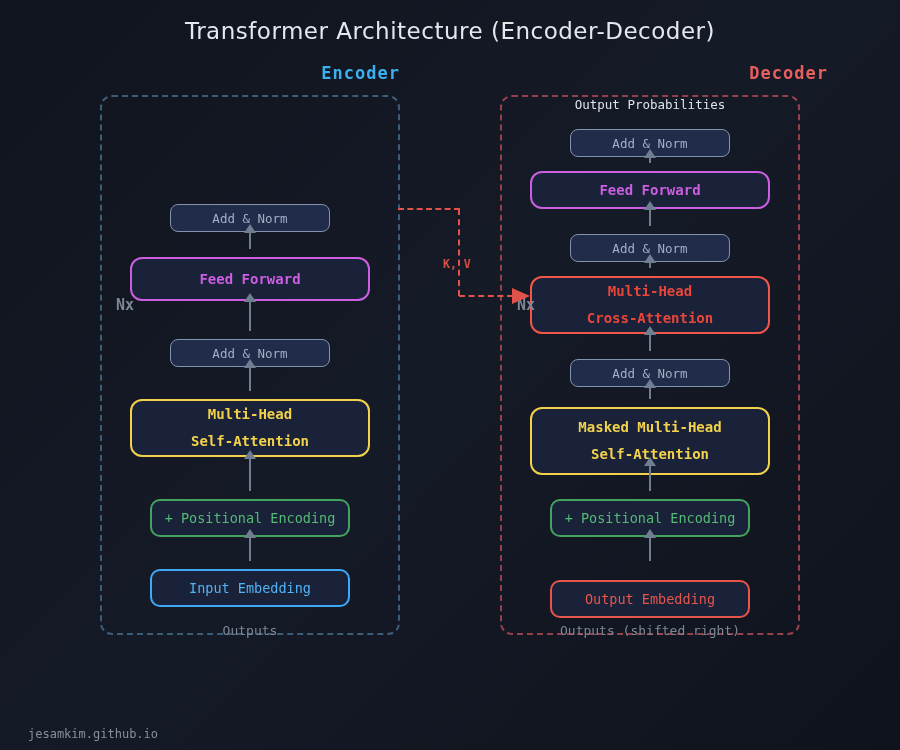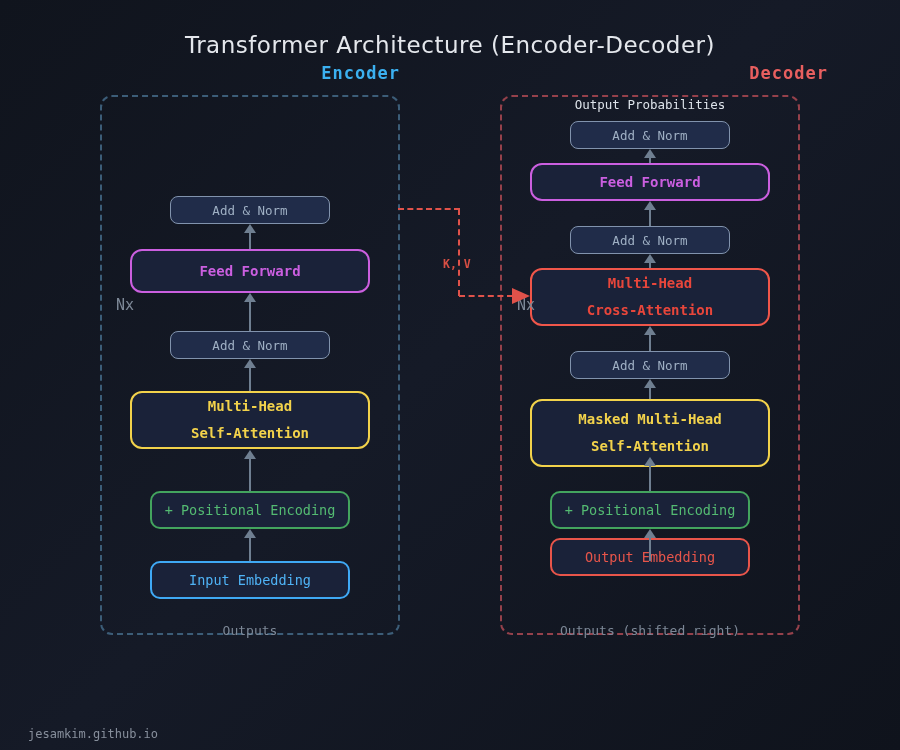--- a/index.html
+++ b/index.html
@@ -2,39 +2,39 @@
 <html style="--encoder-accent: #3bb0f0; --decoder-accent: #e85f5f; --encoder-frame: #3c5d78; --decoder-frame: #95414b; --node-fill: #1a2239; --add-norm-border: #8193ad; --add-norm-text: #9fb0c4; --feed-forward-accent: #cb5fe0; --attention-accent: #f2d24b; --cross-attention-accent: #f0564a; --positional-accent: #43a45e; --input-embedding-accent: #3fa9f5; --output-embedding-accent: #e8554a; --arrow-color: #6f7f91; --kv-color: #e0524a; --muted-label: #7d8897;"><head>
 <meta charset="utf-8">
 <style>
   html,body { margin:0; padding:0; }
   .stage {
     position:relative; width:900px; height:750px; overflow:hidden;
     background:linear-gradient(135deg, #10141d 0%, #151a27 48%, #0f131c 100%);
     font-family:"DejaVu Sans Mono","Liberation Mono",monospace;
   }
   .title {
-    position:absolute; left:0; top:32px; width:900px; text-align:center;
+    position:absolute; left:0; top:18px; width:900px; text-align:center;
     font-family:"DejaVu Sans","Liberation Sans",sans-serif;
     font-size:23px; color:#e4e7ec; letter-spacing:0.5px;
   }
   .col-heading {
     position:absolute; width:300px; text-align:right;
     font-size:17px; font-weight:bold; letter-spacing:1px;
   }
   .enc-heading { left:100px; top:63px; color:var(--encoder-accent,#3bb0f0); }
   .dec-heading { left:528px; top:63px; color:var(--decoder-accent,#e85f5f); }
   .container {
     position:absolute; top:95px; width:296px; height:536px; border-radius:12px;
   }
   .enc-container { left:100px; border:2px dashed var(--encoder-frame,#3c5d78); }
   .dec-container { left:500px; border:2px dashed var(--decoder-frame,#95414b); }
   .box {
     position:absolute; display:flex; flex-direction:column;
     align-items:center; justify-content:center; text-align:center;
-    background:var(--node-fill,#1a2239); box-sizing:border-box;
+    background:var(--node-fill,#1a2239); box-sizing:border-box;margin-top:8px;
   }
   .addnorm {
     background:#202c49; border:1.5px solid var(--add-norm-border,#8193ad);
     border-radius:8px; color:var(--add-norm-text,#9fb0c4); font-size:12.5px;
   }
   .ff {
     border:2.5px solid var(--feed-forward-accent,#cb5fe0); border-radius:12px;
     color:var(--feed-forward-accent,#cb5fe0); font-weight:bold; font-size:14px;
   }
   .attn {
@@ -52,21 +52,21 @@
   .inemb { border:2px solid var(--input-embedding-accent,#3fa9f5); border-radius:10px; color:#4fb3f6; font-size:13.5px; }
   .outemb { border:2px solid var(--output-embedding-accent,#e8554a); border-radius:10px; color:#e8554a; font-size:13.5px; }
   .arrow { position:absolute; width:12px; }
   .arrow .stem { position:absolute; left:5px; top:7px; bottom:0; width:2px; background:var(--arrow-color,#6f7f91); }
   .arrow .head {
     position:absolute; left:0; top:0; width:0; height:0;
     border-left:6px solid transparent; border-right:6px solid transparent;
     border-bottom:9px solid var(--arrow-color,#6f7f91);
   }
   .muted { position:absolute; color:var(--muted-label,#7d8897); }
-  .nx { font-size:15px; font-weight:normal; }
+  .nx { font-size:15px; font-weight:bold; }
   .io-label { width:300px; text-align:center; font-size:13px; }
   .top-label { position:absolute; width:300px; text-align:center; font-size:12.5px; color:#dde3ea; }
   .kv-seg { position:absolute; }
   .kv-h { border-top:2.5px dashed var(--kv-color,#e0524a); }
   .kv-v { border-left:2.5px dashed var(--kv-color,#e0524a); }
   .kv-head {
     position:absolute; width:0; height:0;
     border-top:8px solid transparent; border-bottom:8px solid transparent;
     border-left:18px solid var(--kv-color,#e0524a);
   }
@@ -140,21 +140,21 @@
 
   <div class="box addnorm" style="left:570px; top:351px; width:160px; height:28px;">Add &amp; Norm</div>
 
   <div class="box attn" style="left:530px; top:399px; width:240px; height:68px;">
     <span>Masked Multi-Head</span>
     <span>Self-Attention</span>
   </div>
 
   <div class="box posenc" style="left:550px; top:491px; width:200px; height:38px;">+ Positional Encoding</div>
 
-  <div class="box outemb" style="left:550px; top:538px; width:200px; height:38px;">Output Embedding</div>
+  <div class="box outemb" style="left:550px; top:572px; width:200px; height:38px;">Output Embedding</div>
 
   <div class="muted nx" style="left:517px; top:296px;">Nx</div>
   <div class="muted io-label" style="left:500px; top:623px;">Outputs (shifted right)</div>
 
   <div class="arrow" style="left:644px; top:529px; height:32px;">
       <div class="head"></div>
       <div class="stem"></div>
     </div>
   <div class="arrow" style="left:644px; top:457px; height:34px;">
       <div class="head"></div>

